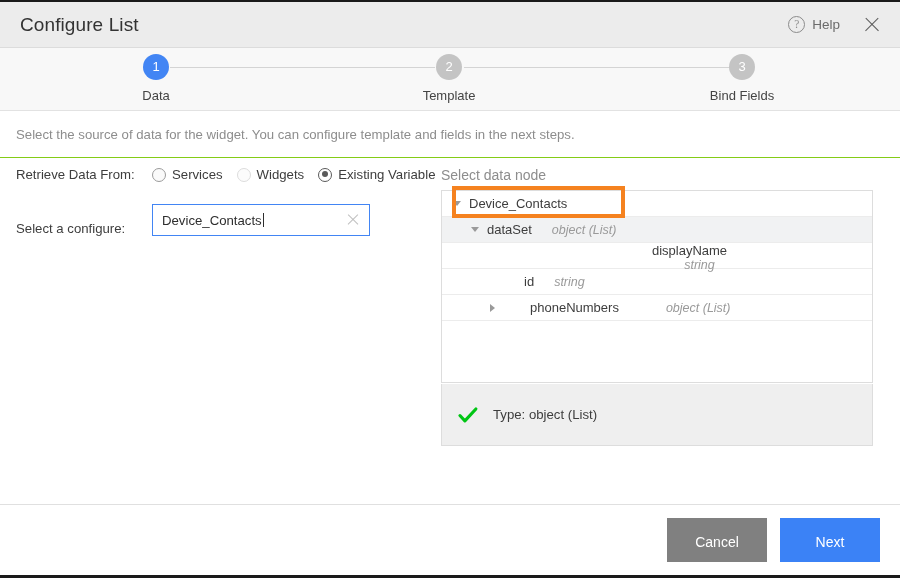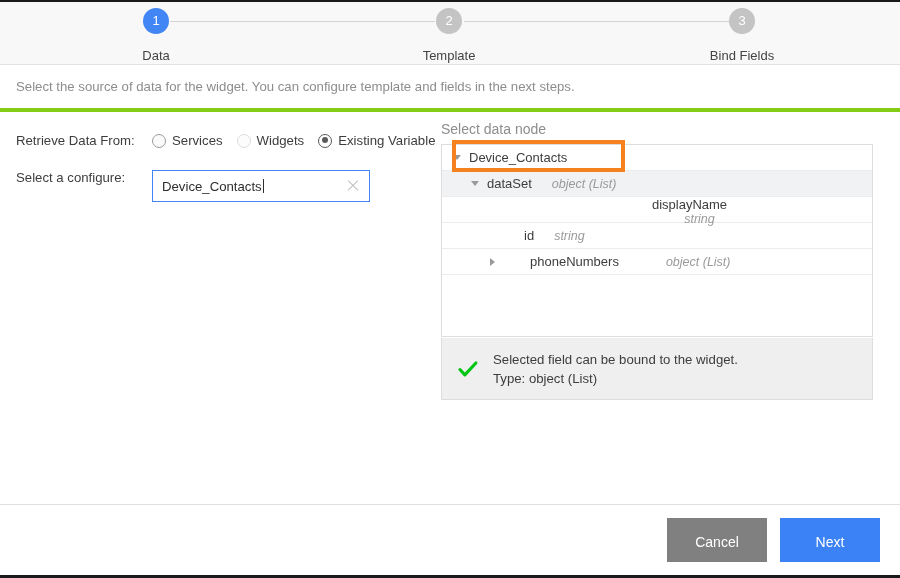--- a/index.html
+++ b/index.html
@@ -94,57 +94,56 @@
     color: #ffffff;
     font-size: 13px;
     line-height: 26px;
     text-align: center;
     position: relative;
     z-index: 2;
   }
   .step-circle.active   { background: #4285f4; }
   .step-circle.inactive { background: #c4c4c4; }
   .step-label {
-    margin-top: 14px;
+    margin-top: 8px;
     font-size: 13px;
     color: #444444;
   }
   .step-line {
     position: absolute;
     top: 19px;
     height: 1px;
     background: #d4d4d4;
     z-index: 1;
   }
 
   
   .desc-bar {
     height: 47px;
     display: flex;
     align-items: center;
     padding-left: 16px;
-    border-bottom: 4px solid #84cc16;
+    border-bottom: 1px solid #84cc16;
     flex: 0 0 auto;
   }
   .desc-text { font-size: 13.2px; color: #8d8d8d; }
 
   
   .body-area {
     position: relative;
     flex: 1 1 auto;
     border-bottom: 1px solid #e0e0e0;
   }
 
   .left-pane { position: absolute; left: 0; top: 0; width: 441px; height: 100%; }
 
   .field-row {
     position: absolute;
     display: flex;
-    align-items: flex-start;
-    margin-top: 12px;
+    align-items: flex-end;
   }
   .row-retrieve { left: 16px; top: 9px; }
   .row-variable { left: 16px; top: 46px; }
 
   .field-label {
     font-size: 13.2px;
     color: #3d3d3d;
     width: 136px;
   }
 
@@ -325,20 +324,29 @@
     padding: 16px 14px;
   }
   .btn-cancel { background: #808080; }
   .btn-next   { background: #3b82f6; }
 </style>
 </head>
 <body>
 
 <div class="dialog">
 
+  <div class="header">
+    <div class="title">Configure List</div>
+    <div class="header-spacer"></div>
+    <div class="help-group">
+      <div class="help-circle">?</div>
+      <div class="help-label">Help</div>
+    </div>
+    <div class="close-btn"></div>
+  </div>
 
   <div class="stepper">
     <div class="step-line" style="left:170px; width:265px;"></div>
     <div class="step-line" style="left:464px; width:265px;"></div>
 
     <div class="step" style="left:156px;">
       <div class="step-circle active">1</div>
       <div class="step-label">Data</div>
     </div>
 
@@ -426,21 +434,20 @@
 
       </div>
 
       <div class="highlight-box"></div>
 
       <div class="status-box">
         <svg class="check-mark" viewBox="0 0 24 24">
           <path d="M3.2 12.6 L8.6 18.4 L20.6 5.4" fill="none" stroke="#00c514" stroke-width="3.4" stroke-linecap="round" stroke-linejoin="round"></path>
         </svg>
         <div class="status-lines">
-          <div class="status-line">Selected field can be bound to the widget.</div>
           <div class="status-line">Type: object (List)</div>
         </div>
       </div>
 
     </div>
   </div>
 
   <div class="footer">
     <button class="btn btn-cancel">Cancel</button>
     <button class="btn btn-next">Next</button>

